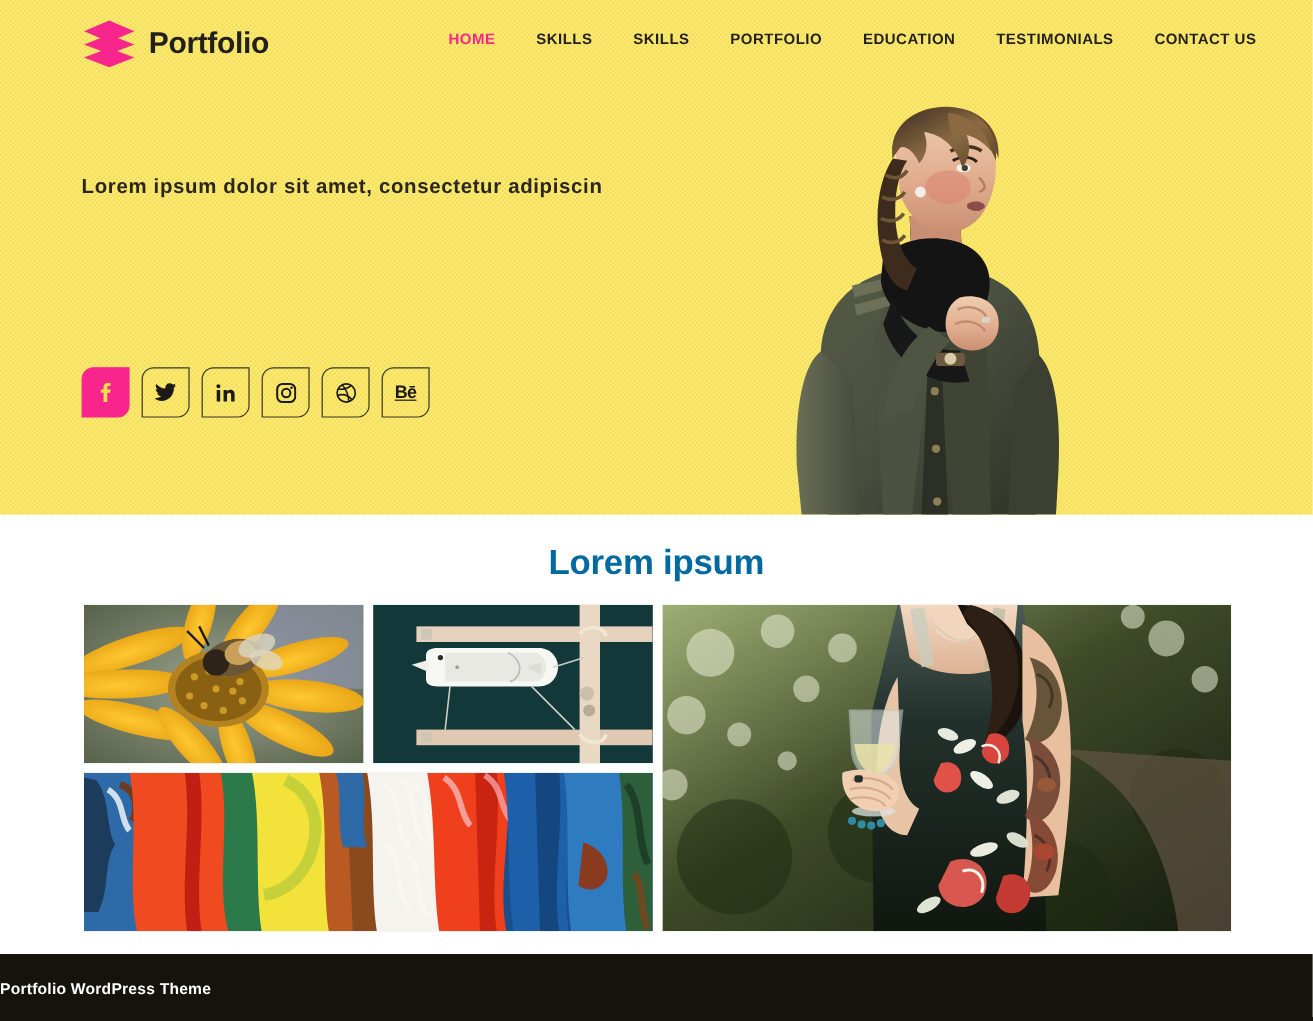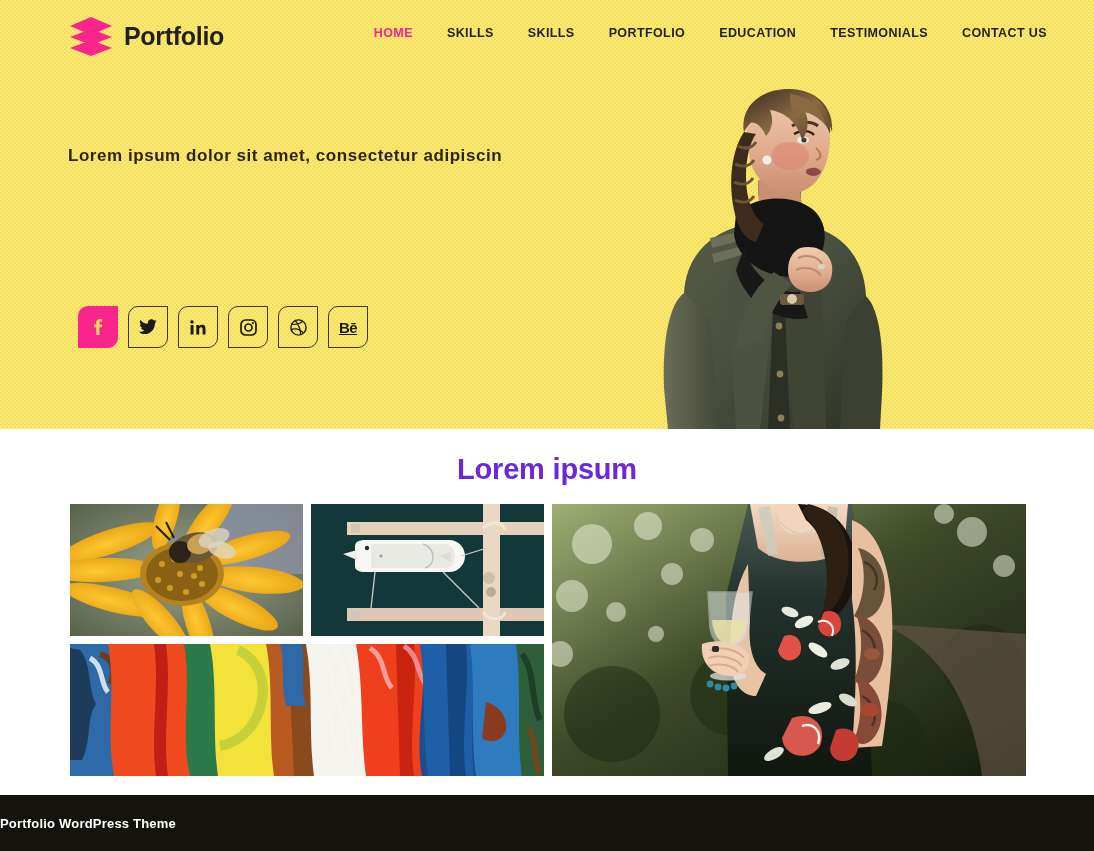--- a/index.html
+++ b/index.html
@@ -117,21 +117,20 @@
   }
 
   
   .social-row {
     position: absolute;
     left: 68px;
     top: 306px;
     display: flex;
     gap: 10px;
     z-index: 4;
-    padding-left: 10px;
   }
   .social-btn {
     width: 40px;
     height: 42px;
     border: 1px solid #3b3529;
     border-radius: 10px 0 10px 0;
     display: flex;
     align-items: center;
     justify-content: center;
     background: transparent;
@@ -170,21 +169,21 @@
     left: 0;
     top: 429px;
     width: 1094px;
     height: 366px;
     background: #ffffff;
   }
   .section-title {
     text-align: center;
     font-size: 29px;
     font-weight: 700;
-    color: #6d28d9;
+    color: #0369a1;
     letter-spacing: -0.2px;
     padding-top: 24px;
   }
 
   .gallery {
     position: absolute;
     left: 70px;
     top: 75px;
     width: 956px;
     height: 272px;

